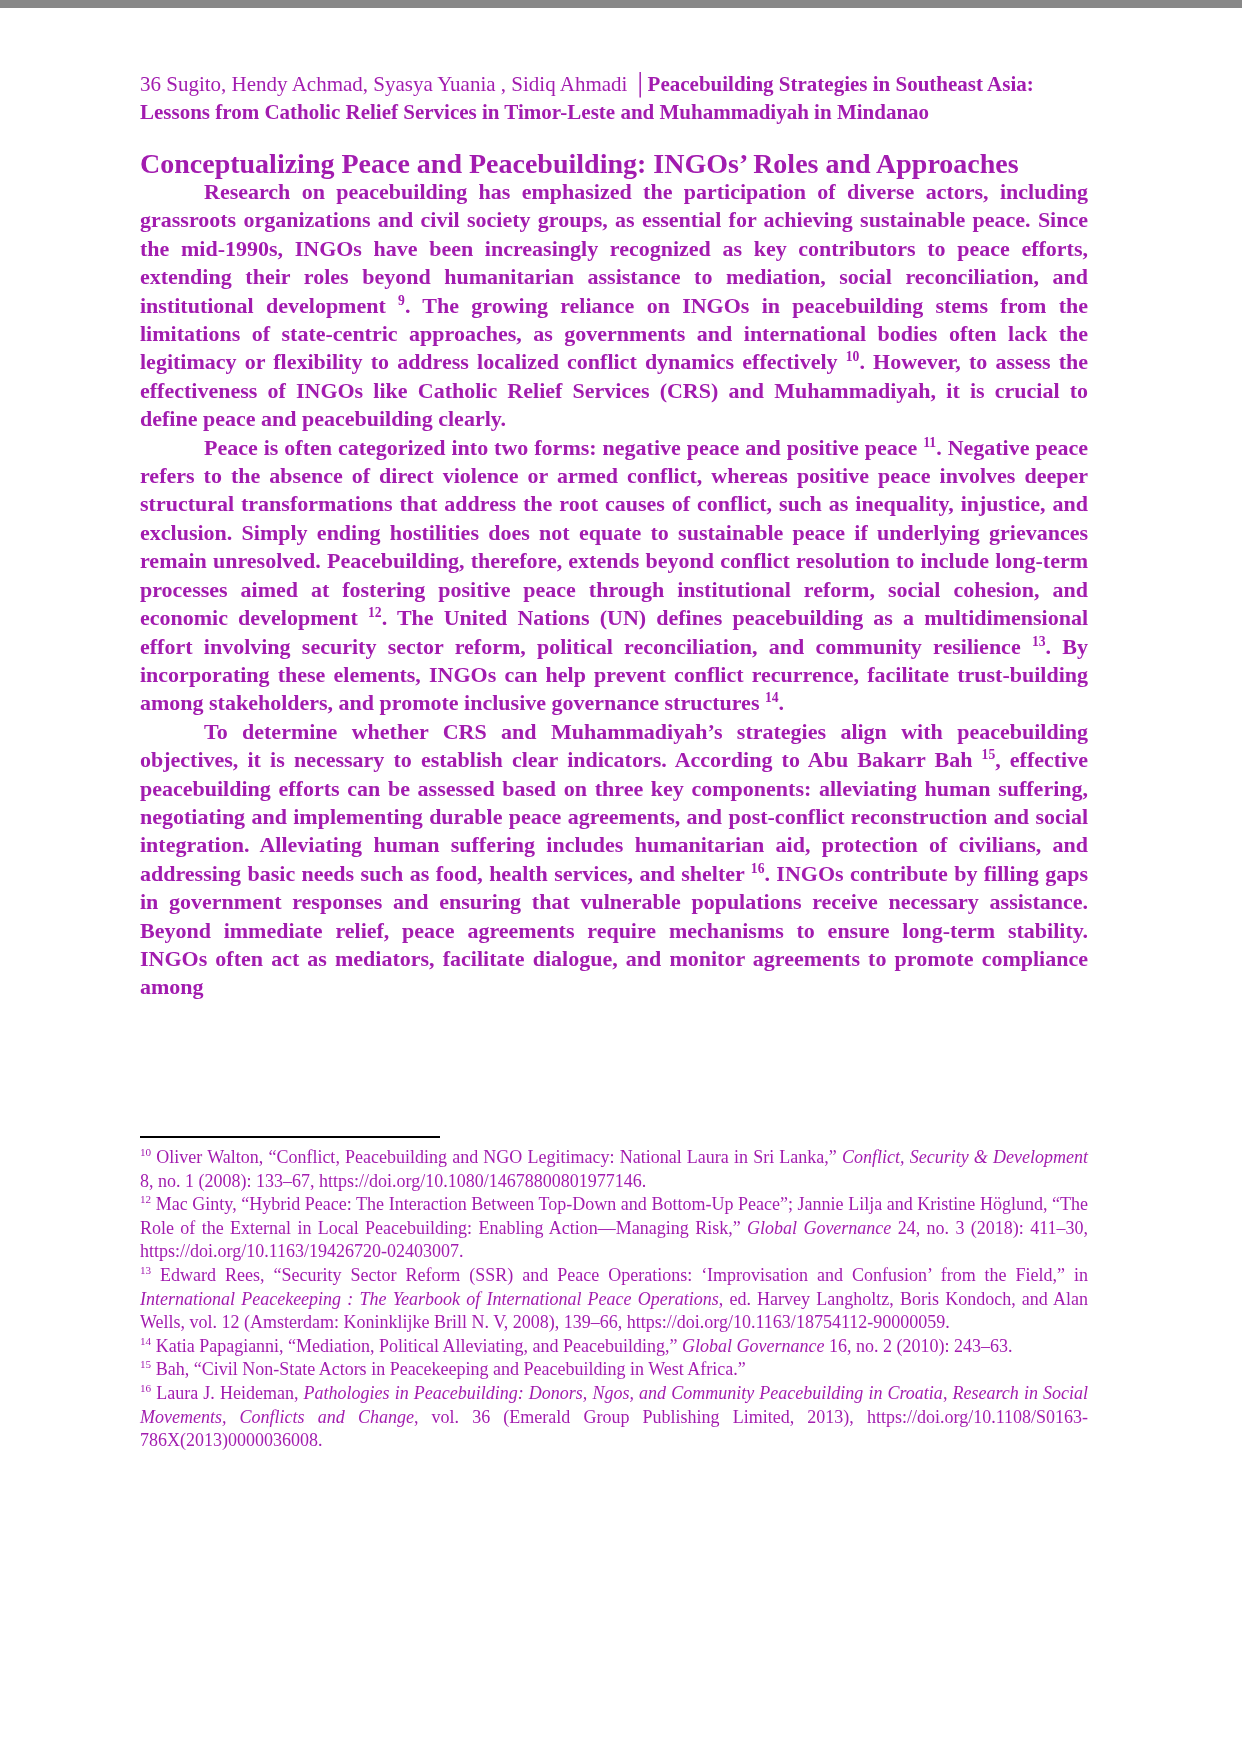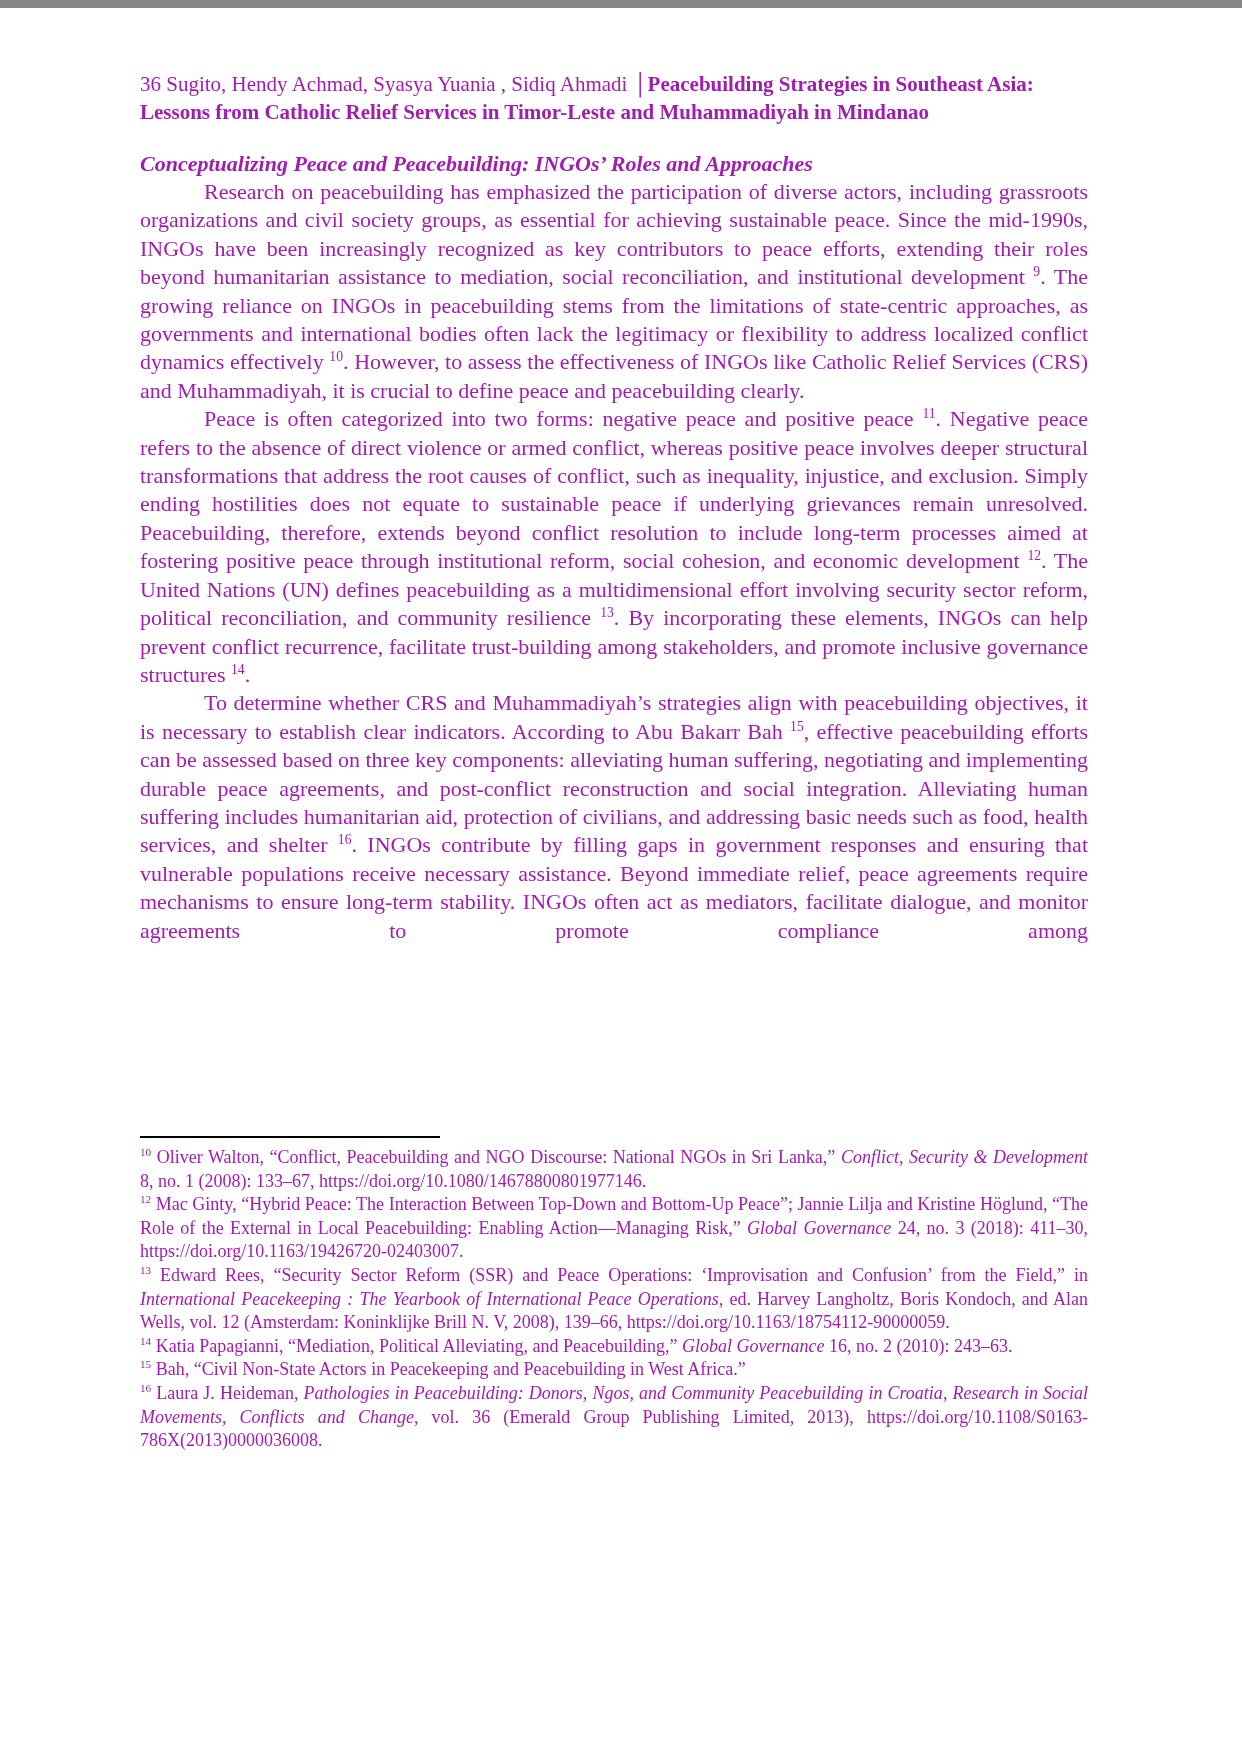--- a/index.html
+++ b/index.html
@@ -20,31 +20,31 @@
     width: 948px;
   }
   .running-header {
     font-size: 21px;
     line-height: 28px;
     text-align: left;
   }
   .running-header b { font-weight: bold; }
   .section-heading {
     margin: 24px 0 0 0;
-    font-size: 22px;
+    font-size: 28px;
     line-height: 28px;
     font-weight: bold;
-    font-style: italic;
   }
   .body-para {
     margin: 0;
     font-size: 22px;
     line-height: 28.4px;
     text-align: justify;
     text-indent: 64px;
+    font-weight: bold;
   }
   .body-para.cont { text-align-last: justify; }
   sup {
     font-size: 62%;
     line-height: 0;
     vertical-align: super;
   }
   .footnotes {
     position: absolute;
     left: 140px;
@@ -73,20 +73,20 @@
   <div class="content">
     <div class="running-header"><span>36 Sugito, Hendy Achmad, Syasya Yuania , Sidiq Ahmadi </span><b>│</b><b>Peacebuilding Strategies in Southeast Asia: Lessons from Catholic Relief Services in Timor-Leste and Muhammadiyah in Mindanao</b></div>
     <h2 class="section-heading">Conceptualizing Peace and Peacebuilding: INGOs’ Roles and Approaches</h2>
     <p class="body-para"><span>Research on peacebuilding has emphasized the participation of diverse actors, including grassroots organizations and civil society groups, as essential for achieving sustainable peace. Since the mid-1990s, INGOs have been increasingly recognized as key contributors to peace efforts, extending their roles beyond humanitarian assistance to mediation, social reconciliation, and institutional development </span><sup>9</sup><span>. The growing reliance on INGOs in peacebuilding stems from the limitations of state-centric approaches, as governments and international bodies often lack the legitimacy or flexibility to address localized conflict dynamics effectively </span><sup>10</sup><span>. However, to assess the effectiveness of INGOs like Catholic Relief Services (CRS) and Muhammadiyah, it is crucial to define peace and peacebuilding clearly.</span></p>
     <p class="body-para"><span>Peace is often categorized into two forms: negative peace and positive peace </span><sup>11</sup><span>. Negative peace refers to the absence of direct violence or armed conflict, whereas positive peace involves deeper structural transformations that address the root causes of conflict, such as inequality, injustice, and exclusion. Simply ending hostilities does not equate to sustainable peace if underlying grievances remain unresolved. Peacebuilding, therefore, extends beyond conflict resolution to include long-term processes aimed at fostering positive peace through institutional reform, social cohesion, and economic development </span><sup>12</sup><span>. The United Nations (UN) defines peacebuilding as a multidimensional effort involving security sector reform, political reconciliation, and community resilience </span><sup>13</sup><span>. By incorporating these elements, INGOs can help prevent conflict recurrence, facilitate trust-building among stakeholders, and promote inclusive governance structures </span><sup>14</sup><span>.</span></p>
     <p class="body-para cont"><span>To determine whether CRS and Muhammadiyah’s strategies align with peacebuilding objectives, it is necessary to establish clear indicators. According to Abu Bakarr Bah </span><sup>15</sup><span>, effective peacebuilding efforts can be assessed based on three key components: alleviating human suffering, negotiating and implementing durable peace agreements, and post-conflict reconstruction and social integration. Alleviating human suffering includes humanitarian aid, protection of civilians, and addressing basic needs such as food, health services, and shelter </span><sup>16</sup><span>. INGOs contribute by filling gaps in government responses and ensuring that vulnerable populations receive necessary assistance. Beyond immediate relief, peace agreements require mechanisms to ensure long-term stability. INGOs often act as mediators, facilitate dialogue, and monitor agreements to promote compliance among</span></p>
   </div>
 
   <div class="footnotes">
     <div class="footnote-rule"></div>
-    <p class="footnote"><sup>10</sup><span> Oliver Walton, “Conflict, Peacebuilding and NGO Discourse: National NGOs in Sri Lanka,” </span><i>Conflict, Security &amp; Development</i><span> 8, no. 1 (2008): 133–67, https://doi.org/10.1080/14678800801977146.</span></p>
+    <p class="footnote"><sup>10</sup><span> Oliver Walton, “Conflict, Peacebuilding and NGO Legitimacy: National Laura in Sri Lanka,” </span><i>Conflict, Security &amp; Development</i><span> 8, no. 1 (2008): 133–67, https://doi.org/10.1080/14678800801977146.</span></p>
     <p class="footnote"><sup>12</sup><span> Mac Ginty, “Hybrid Peace: The Interaction Between Top-Down and Bottom-Up Peace”; Jannie Lilja and Kristine Höglund, “The Role of the External in Local Peacebuilding: Enabling Action—Managing Risk,” </span><i>Global Governance</i><span> 24, no. 3 (2018): 411–30, https://doi.org/10.1163/19426720-02403007.</span></p>
     <p class="footnote"><sup>13</sup><span> Edward Rees, “Security Sector Reform (SSR) and Peace Operations: ‘Improvisation and Confusion’ from the Field,” in </span><i>International Peacekeeping : The Yearbook of International Peace Operations</i><span>, ed. Harvey Langholtz, Boris Kondoch, and Alan Wells, vol. 12 (Amsterdam: Koninklijke Brill N. V, 2008), 139–66, https://doi.org/10.1163/18754112-90000059.</span></p>
     <p class="footnote"><sup>14</sup><span> Katia Papagianni, “Mediation, Political Alleviating, and Peacebuilding,” </span><i>Global Governance</i><span> 16, no. 2 (2010): 243–63.</span></p>
     <p class="footnote"><sup>15</sup><span> Bah, “Civil Non-State Actors in Peacekeeping and Peacebuilding in West Africa.”</span></p>
     <p class="footnote"><sup>16</sup><span> Laura J. Heideman, </span><i>Pathologies in Peacebuilding: Donors, Ngos, and Community Peacebuilding in Croatia</i><span>, </span><i>Research in Social Movements, Conflicts and Change</i><span>, vol. 36 (Emerald Group Publishing Limited, 2013), https://doi.org/10.1108/S0163-786X(2013)0000036008.</span></p>
   </div>
 </div>
 
 </body></html>

